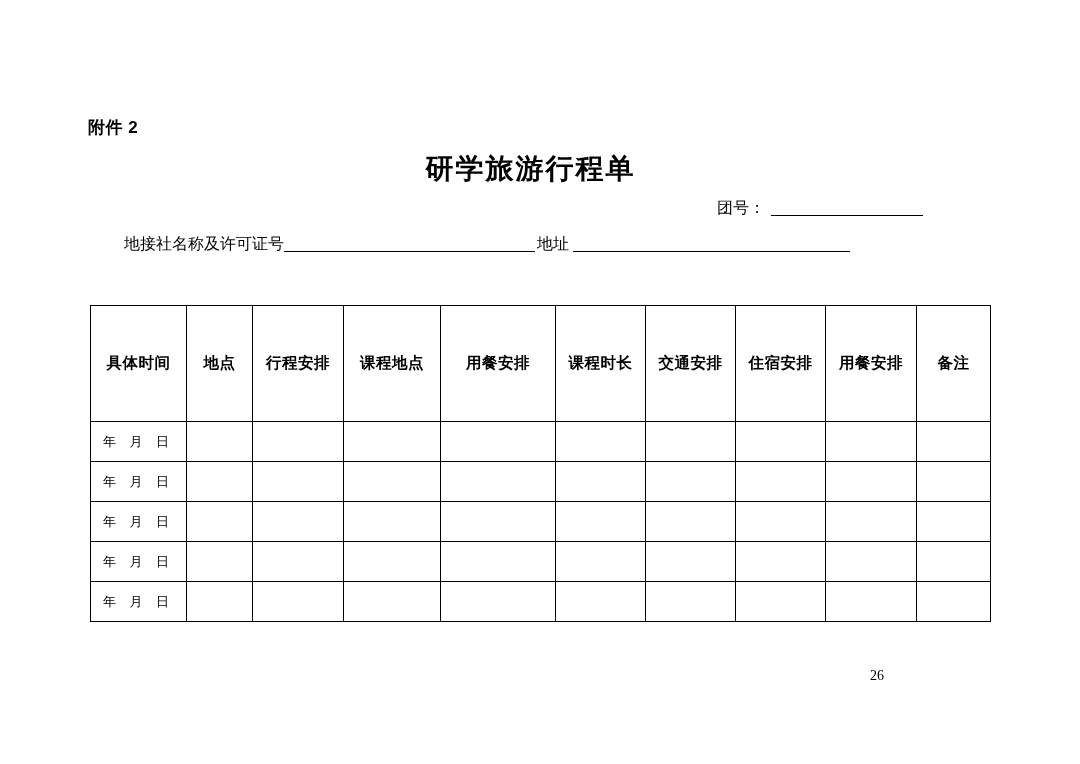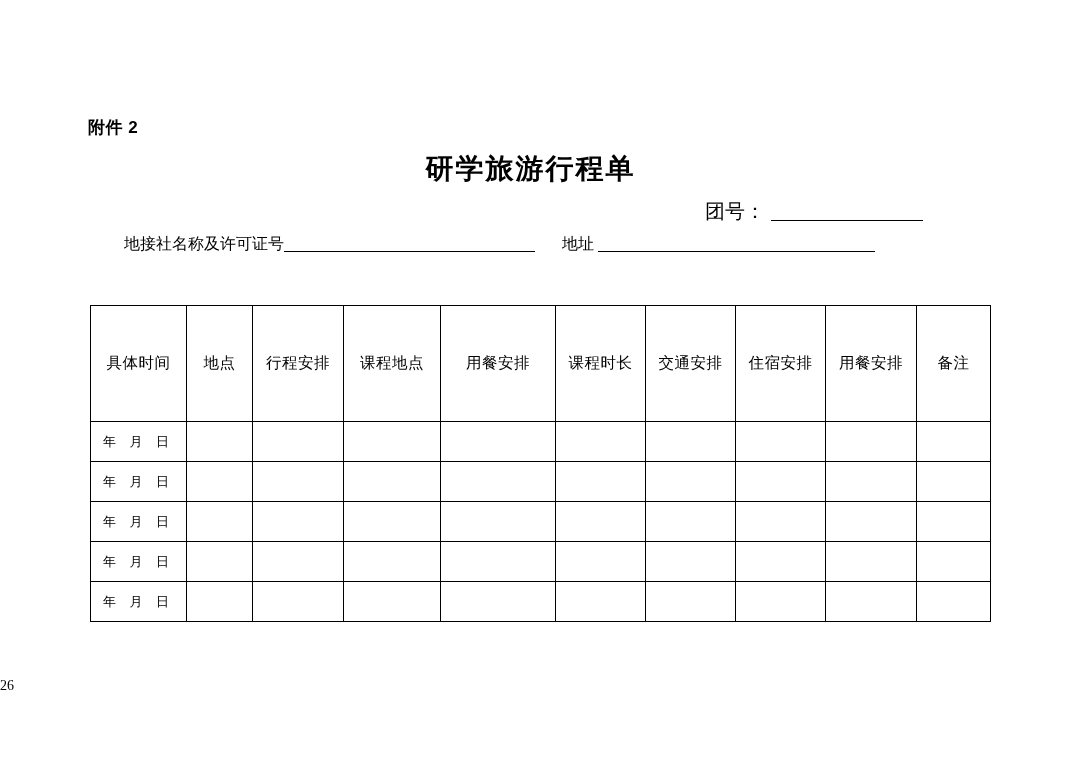--- a/index.html
+++ b/index.html
@@ -39,21 +39,21 @@
     text-align: center;
     font-family: "Liberation Serif", serif;
     font-size: 28px;
     font-weight: bold;
     letter-spacing: 2px;
   }
   .group-no {
     position: absolute;
     right: 157px;
     top: 198px;
-    font-size: 20px;
+    font-size: 16px;
     white-space: nowrap;
   }
   .group-no .blank {
     display: inline-block;
     width: 152px;
     border-bottom: 1.4px solid #000;
     margin-left: 6px;
     vertical-align: -3px;
     height: 14px;
   }
@@ -67,36 +67,36 @@
   .row2 { top: 270px; }
   .blank-line {
     display: inline-block;
     border-bottom: 1.4px solid #000;
     height: 14px;
     vertical-align: -3px;
   }
   .blank-agency { width: 251px; }
   .blank-address { width: 277px; margin-left: 4px; }
   .blank-contact { width: 324px; }
-  .label-gap { margin-left: 27px; }
+  .label-gap { margin-left: 2px; }
 
   table.form-table {
     position: absolute;
     left: 90px;
     top: 305px;
     width: 900px;
     border-collapse: collapse;
     table-layout: fixed;
   }
   table.form-table td, table.form-table th {
     border: 1.3px solid #000000;
     text-align: center;
     vertical-align: middle;
     font-size: 15px;
-    font-weight: normal;
+    font-weight: bold;
     padding: 0;
   }
   table.form-table thead th {
     height: 115px;
     font-size: 15.5px;
     letter-spacing: 0.5px;
   }
   table.form-table tbody td {
     height: 39px;
     font-weight: normal;
@@ -106,24 +106,23 @@
     letter-spacing: 5px;
     padding-left: 12px;
     font-size: 13px;
     margin-left: 9px;
   }
   .page-number {
     position: absolute;
     left: 0;
     top: 668px;
     width: 884px;
-    text-align: left;
+    text-align: right;
     font-family: "Liberation Serif", serif;
     font-size: 14px;
-    margin-top: 10px;
   }
 </style>
 </head>
 <body>
 
 <div class="page">
 
   <div class="attachment-label">附件 2</div>
 
   <div class="doc-title">研学旅游行程单</div>

